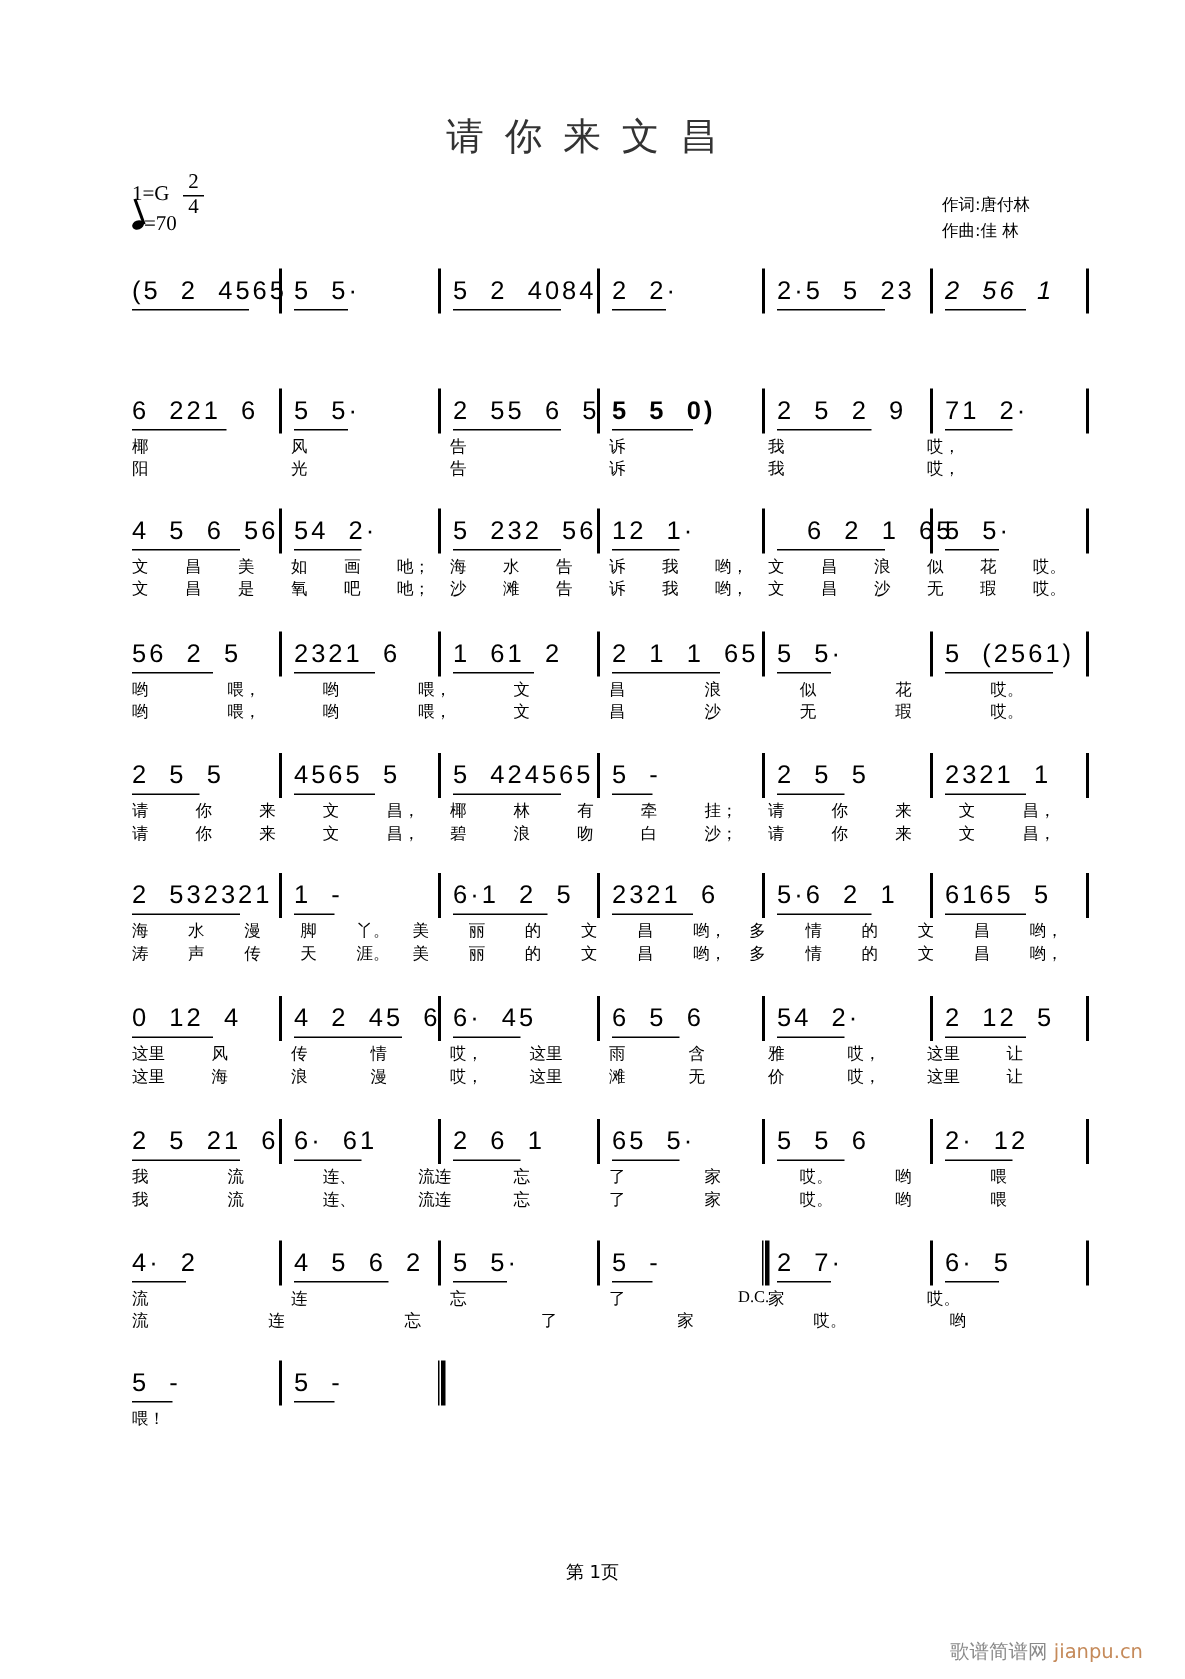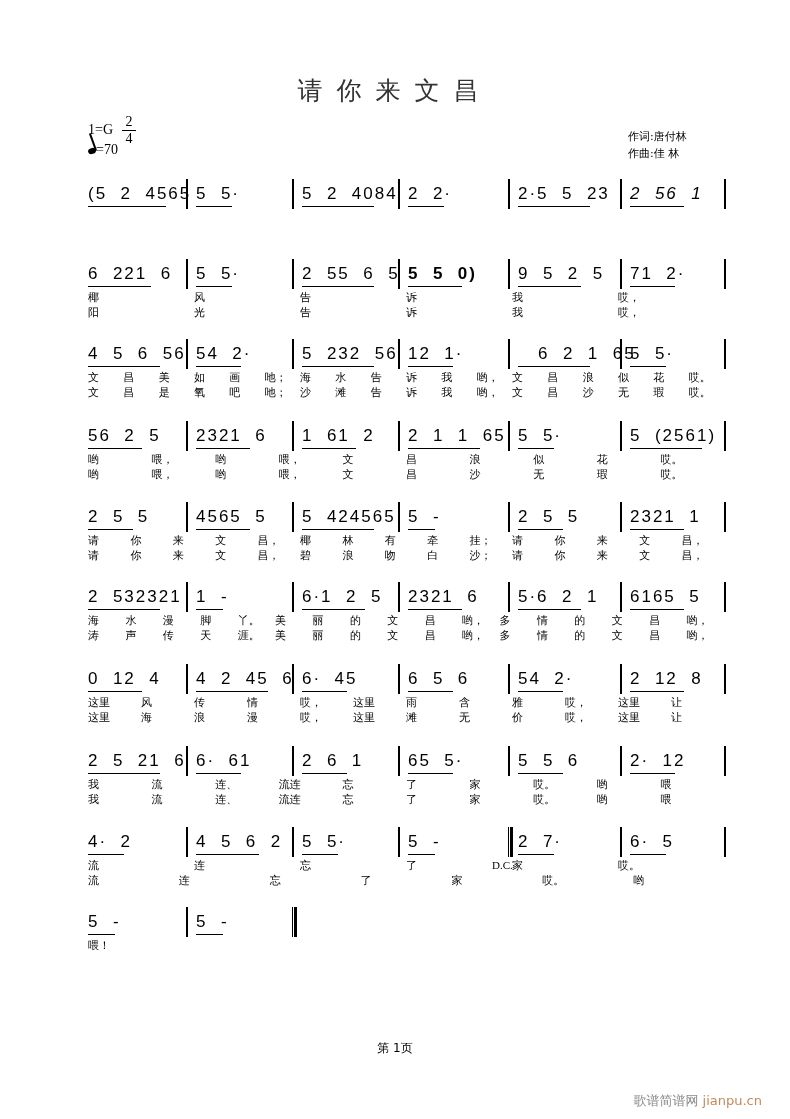--- a/index.html
+++ b/index.html
@@ -69,21 +69,21 @@
       <div class="bar" style="left: 186px; top: -6px;"></div>
       <div class="n" style="left: 196px; top: 0px; width: 90px; letter-spacing: 2px; white-space: pre;">5  5·</div>
       <div class="ul" style="left: 196px; top: 21px; width: 36px;"></div>
       <div class="bar" style="left: 292px; top: -6px;"></div>
       <div class="n" style="left: 302px; top: 0px; width: 90px; letter-spacing: 2px; white-space: pre;">2  55  6  5</div>
       <div class="ul" style="left: 302px; top: 21px; width: 72px;"></div>
       <div class="bar" style="left: 398px; top: -6px;"></div>
       <div class="n" style="left: 408px; top: 0px; width: 94px; letter-spacing: 2px; white-space: pre; font-weight: bold;">5  5  0)</div>
       <div class="ul" style="left: 408px; top: 21px; width: 54px;"></div>
       <div class="bar" style="left: 508px; top: -6px;"></div>
-      <div class="n" style="left: 518px; top: 0px; width: 96px; letter-spacing: 2px; white-space: pre;">9  5  2  5</div>
+      <div class="n" style="left: 518px; top: 0px; width: 96px; letter-spacing: 2px; white-space: pre;">2  5  2  9</div>
       <div class="ul" style="left: 518px; top: 21px; width: 63px;"></div>
       <div class="bar" style="left: 620px; top: -6px;"></div>
       <div class="n" style="left: 630px; top: 0px; width: 88px; letter-spacing: 2px; white-space: pre;">71  2·</div>
       <div class="ul" style="left: 630px; top: 21px; width: 45px;"></div>
       <div class="bar" style="left: 724px; top: -6px;"></div>
       <div class="lyr" style="left: 88px; top: 26px;">椰</div>
       <div class="lyr" style="left: 194px; top: 26px;">风</div>
       <div class="lyr" style="left: 300px; top: 26px;">告</div>
       <div class="lyr" style="left: 406px; top: 26px;">诉</div>
       <div class="lyr" style="left: 512px; top: 26px;">我</div>
@@ -304,21 +304,21 @@
       <div class="bar" style="left: 292px; top: -6px;"></div>
       <div class="n" style="left: 302px; top: 0px; width: 90px; letter-spacing: 2px; white-space: pre;">6·  45</div>
       <div class="ul" style="left: 302px; top: 21px; width: 45px;"></div>
       <div class="bar" style="left: 398px; top: -6px;"></div>
       <div class="n" style="left: 408px; top: 0px; width: 94px; letter-spacing: 2px; white-space: pre;">6  5  6</div>
       <div class="ul" style="left: 408px; top: 21px; width: 45px;"></div>
       <div class="bar" style="left: 508px; top: -6px;"></div>
       <div class="n" style="left: 518px; top: 0px; width: 96px; letter-spacing: 2px; white-space: pre;">54  2·</div>
       <div class="ul" style="left: 518px; top: 21px; width: 45px;"></div>
       <div class="bar" style="left: 620px; top: -6px;"></div>
-      <div class="n" style="left: 630px; top: 0px; width: 88px; letter-spacing: 2px; white-space: pre;">2  12  8</div>
+      <div class="n" style="left: 630px; top: 0px; width: 88px; letter-spacing: 2px; white-space: pre;">2  12  5</div>
       <div class="ul" style="left: 630px; top: 21px; width: 54px;"></div>
       <div class="bar" style="left: 724px; top: -6px;"></div>
       <div class="lyr" style="left: 88px; top: 26px;">这里</div>
       <div class="lyr" style="left: 141px; top: 26px;">风</div>
       <div class="lyr" style="left: 194px; top: 26px;">传</div>
       <div class="lyr" style="left: 247px; top: 26px;">情</div>
       <div class="lyr" style="left: 300px; top: 26px;">哎，</div>
       <div class="lyr" style="left: 353px; top: 26px;">这里</div>
       <div class="lyr" style="left: 406px; top: 26px;">雨</div>
       <div class="lyr" style="left: 459px; top: 26px;">含</div>

